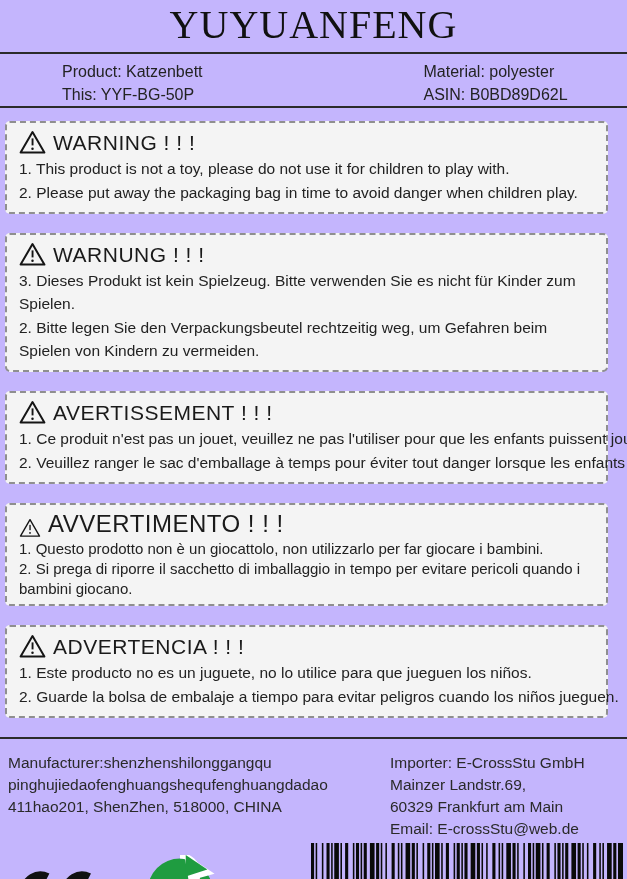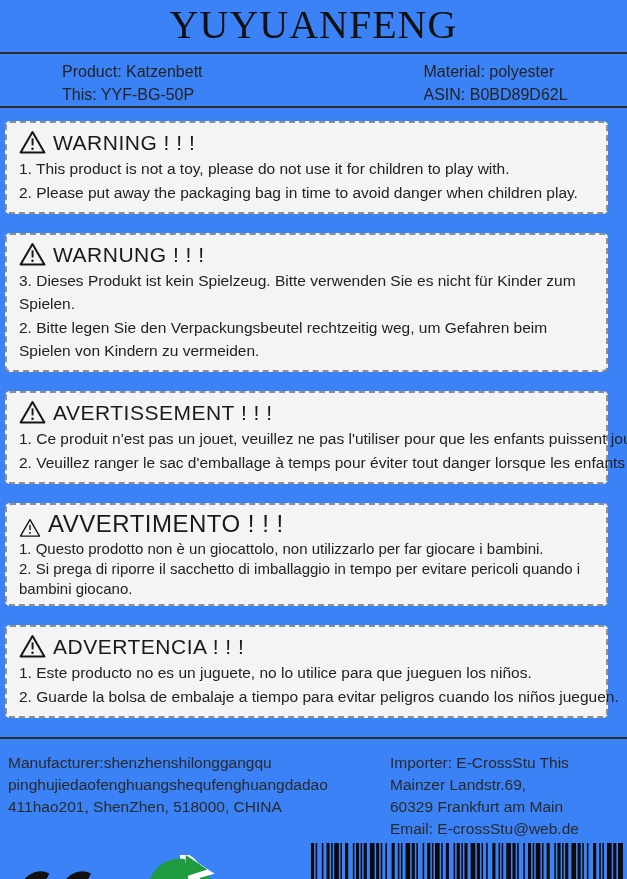--- a/index.html
+++ b/index.html
@@ -1,20 +1,20 @@
 <!DOCTYPE html>
 <html><head>
 <meta charset="utf-8">
 <style>
   * { margin:0; padding:0; box-sizing:border-box; }
   html,body { background:#fff; }
   .page {
     position:relative;
     width:627px; height:879px;
-    background:#3b82f6;
+    background:#c4b5fd;
     color:#1e1e1e;
     font-family:"Liberation Sans", sans-serif;
     overflow:hidden;
   }
   
   .brand {
     font-family:"Liberation Serif", serif;
     font-weight:normal;
     font-size:40px;
     line-height:50px;
@@ -150,21 +150,21 @@
 
   <div class="rule"></div>
 
   <div class="addr-row">
     <div class="addr-manufacturer">
       <div>Manufacturer:shenzhenshilonggangqu</div>
       <div>pinghujiedaofenghuangshequfenghuangdadao</div>
       <div>411hao201, ShenZhen, 518000, CHINA</div>
     </div>
     <div class="addr-importer">
-      <div>Importer: E-CrossStu This</div>
+      <div>Importer: E-CrossStu GmbH</div>
       <div>Mainzer Landstr.69,</div>
       <div>60329 Frankfurt am Main</div>
       <div>Email: E-crossStu@web.de</div>
     </div>
   </div>
 
   <div class="footer">
 
     <svg class="ce-mark" width="82" height="68" viewBox="0 0 140 74">
       <path d="M55.5 13.5 A26.5 26.5 0 1 0 55.5 60.5" fill="none" stroke="#111" stroke-width="14"></path>

